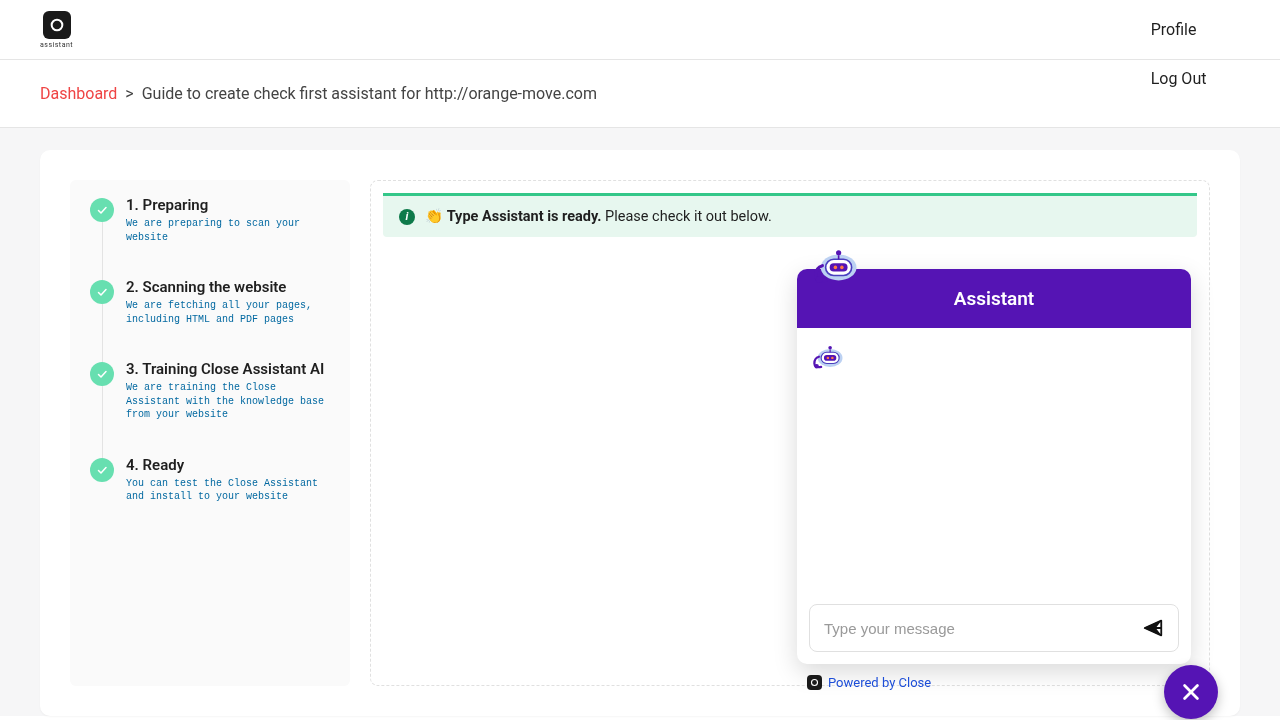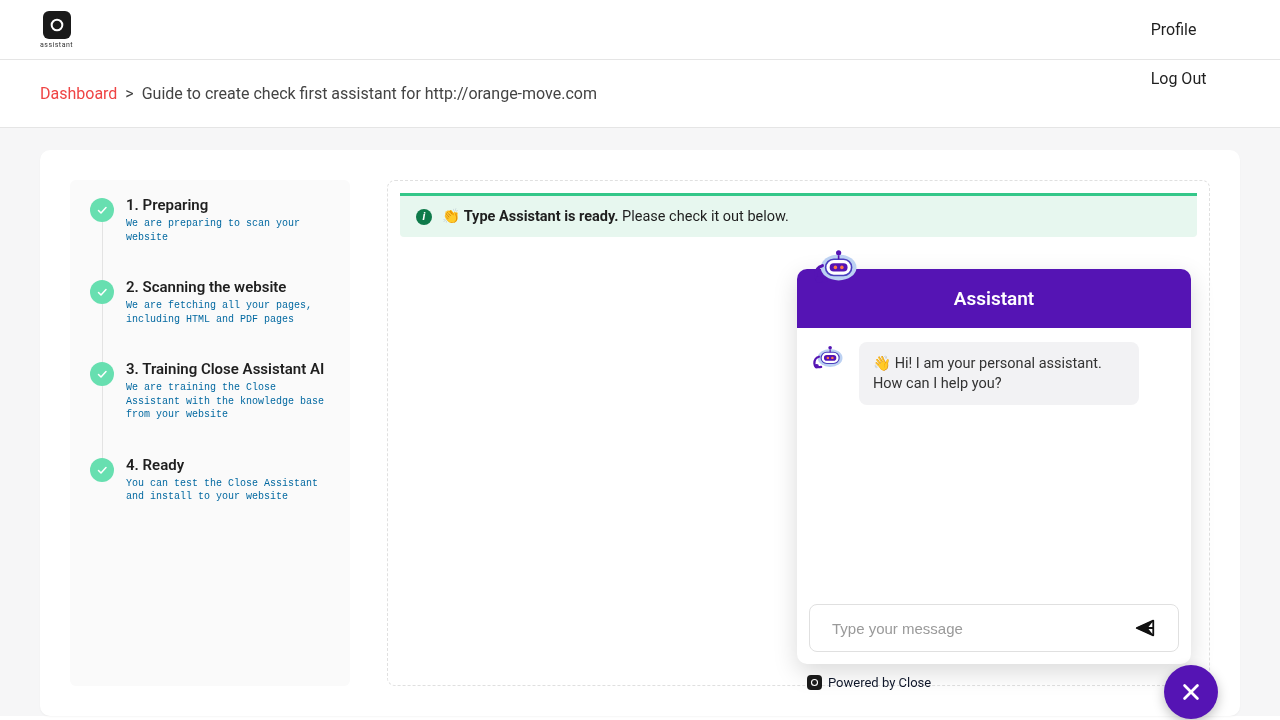--- a/index.html
+++ b/index.html
@@ -68,21 +68,21 @@
     padding: 22px 40px 0 40px;
     height: calc(100% - 60px - 72px);
     position: relative;
   }
   .card {
     background: #ffffff;
     border-radius: 10px;
     box-shadow: 0 1px 2px rgba(0,0,0,0.04);
     padding: 30px;
     display: flex;
-    gap: 37px;
+    gap: 20px;
     height: 100%;
     overflow: hidden;
     position: relative;
   }
   
   .steps {
     width: 280px;
     flex-shrink: 0;
     background: #fafafa;
     border-radius: 6px;
@@ -208,21 +208,21 @@
     color: #333;
     max-width: 280px;
     line-height: 1.35;
   }
   .chat-input-row {
     margin: 10px 12px 12px 12px;
     border: 1px solid #e0e0e0;
     border-radius: 8px;
     display: flex;
     align-items: center;
-    padding: 12px 22px;
+    padding: 12px 14px;
     gap: 12px;
   }
   .chat-input-row input {
     border: none;
     outline: none;
     flex: 1;
     font-size: 15px;
     color: #333;
   }
   .chat-input-row input::placeholder { color: #9a9a9a; }
@@ -232,21 +232,21 @@
     align-items: center;
   }
   .powered {
     position: absolute;
     bottom: -26px;
     left: 10px;
     display: flex;
     align-items: center;
     gap: 6px;
     font-size: 13px;
-    color: #0f172a;
+    color: #1d4ed8;
   }
   .powered .mini-logo {
     width: 15px;
     height: 15px;
     background: #1a1a1a;
     border-radius: 4px;
     display: flex;
     align-items: center;
     justify-content: center;
   }
@@ -375,21 +375,20 @@
               <rect x="18" y="16" width="32" height="20" rx="10" fill="#ffffff" stroke="#4a3fbf" stroke-width="2"></rect>
               <rect x="23" y="21" width="22" height="10" rx="5" fill="#5514b4"></rect>
               <circle cx="30" cy="26" r="2.2" fill="#ff7a45"></circle>
               <circle cx="38" cy="26" r="2.2" fill="#ff7a45"></circle>
               <circle cx="34" cy="8" r="3.2" fill="#5514b4"></circle>
               <line x1="34" y1="11" x2="34" y2="16" stroke="#5514b4" stroke-width="2"></line>
               <path d="M14 24 Q6 26 6 36 Q6 44 18 42" fill="none" stroke="#5514b4" stroke-width="4" stroke-linecap="round"></path>
               <circle cx="10" cy="41" r="4" fill="#5514b4"></circle>
             </svg>
           </div>
-          <div class="chat-bubble">👋 Hi! I am your personal assistant. How can I help you?</div>
         </div>
         <div class="chat-input-row">
           <input type="text" placeholder="Type your message" style="">
           <div class="send-btn">
             <svg viewBox="0 0 24 24" width="22" height="22">
                 <path d="M3 12 L21 4 L21 20 Z M3 12 L21 12" fill="none" stroke="#111" stroke-width="2" stroke-linejoin="round"></path>
                 <path d="M2 12 L22 3 L15 12 L22 21 Z" fill="#111"></path>
               </svg>
           </div>
         </div>

